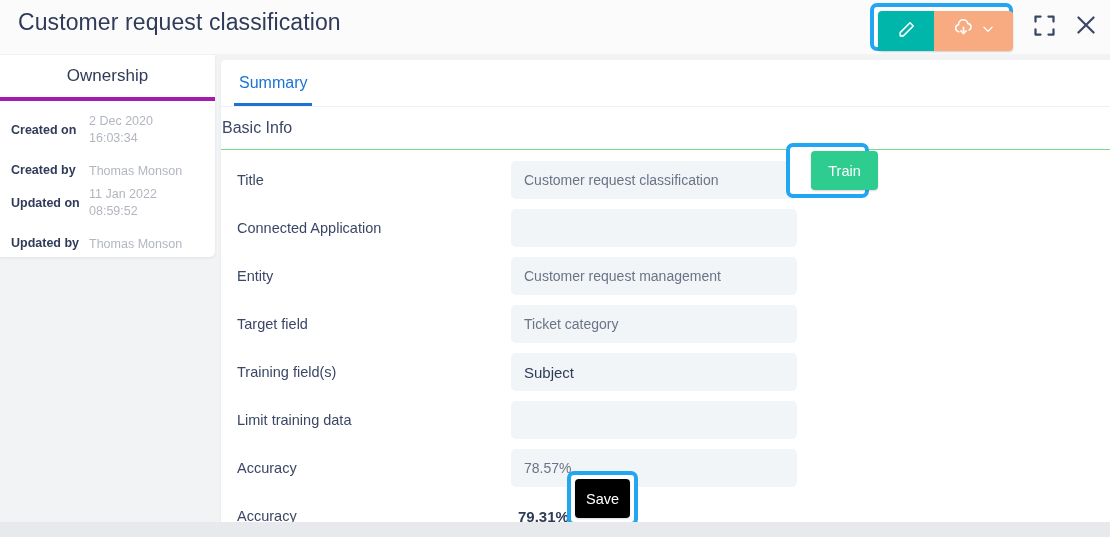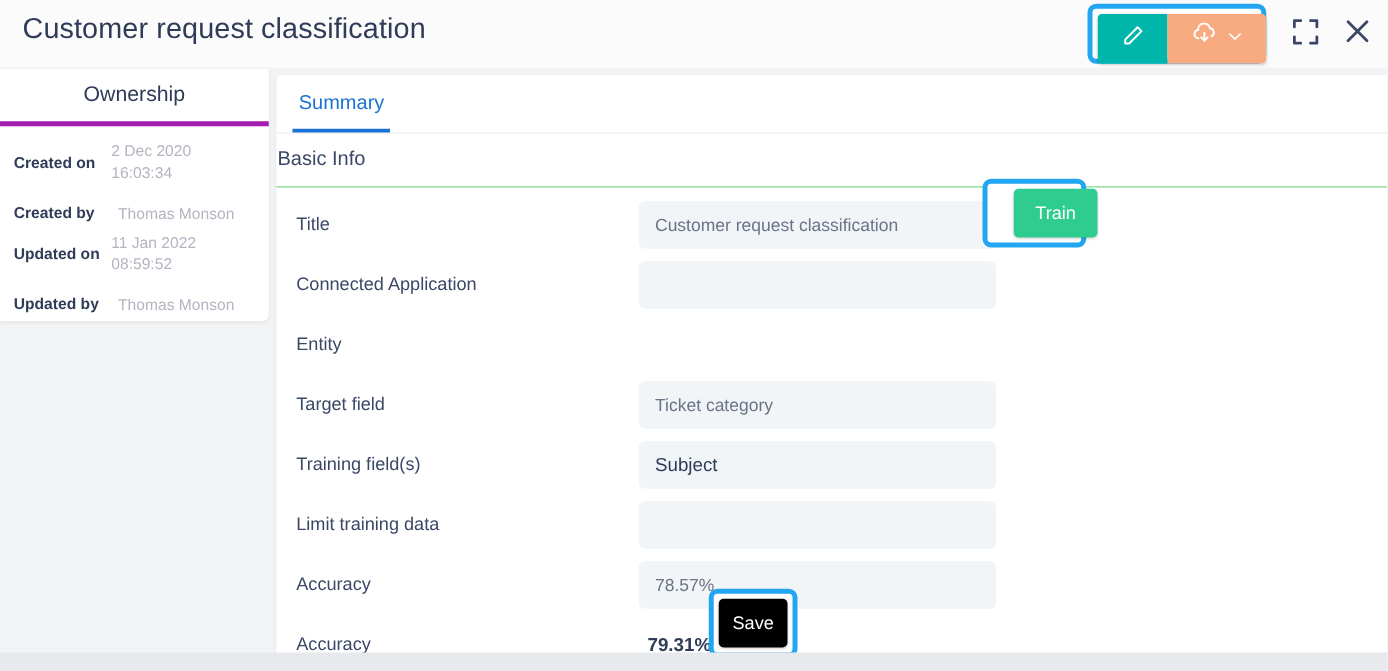--- a/index.html
+++ b/index.html
@@ -93,21 +93,21 @@
   }
   .own-label {
     font-size: 12.5px; font-weight: bold; color: #2f3b57;
     white-space: nowrap; padding-top: 10px;
   }
   .own-value {
     font-size: 12.5px; color: #b2b6c0;
     text-align: left; line-height: 17px;
     width: 104px;
   }
-  .own-value.single { padding-top: 10px; text-align: center; }
+  .own-value.single { padding-top: 10px; text-align: left; }
 
   
   .content-card {
     position: absolute; left: 221px; top: 60px;
     width: 889px; height: 467px;
     background: #ffffff;
     border-radius: 4px 0 0 0;
     box-shadow: 0 1px 3px rgba(0,0,0,0.06);
     overflow: hidden;
   }
@@ -283,20 +283,21 @@
         <div class="form-row">
           <div class="field-label">Title</div>
           <div class="field-box">Customer request classification</div>
         </div>
         <div class="form-row">
           <div class="field-label">Connected Application</div>
           <div class="field-box"></div>
         </div>
         <div class="form-row">
           <div class="field-label">Entity</div>
+          <div class="field-box">Customer request management</div>
         </div>
         <div class="form-row">
           <div class="field-label">Target field</div>
           <div class="field-box">Ticket category</div>
         </div>
         <div class="form-row">
           <div class="field-label">Training field(s)</div>
           <div class="field-box strong">Subject</div>
         </div>
         <div class="form-row">

